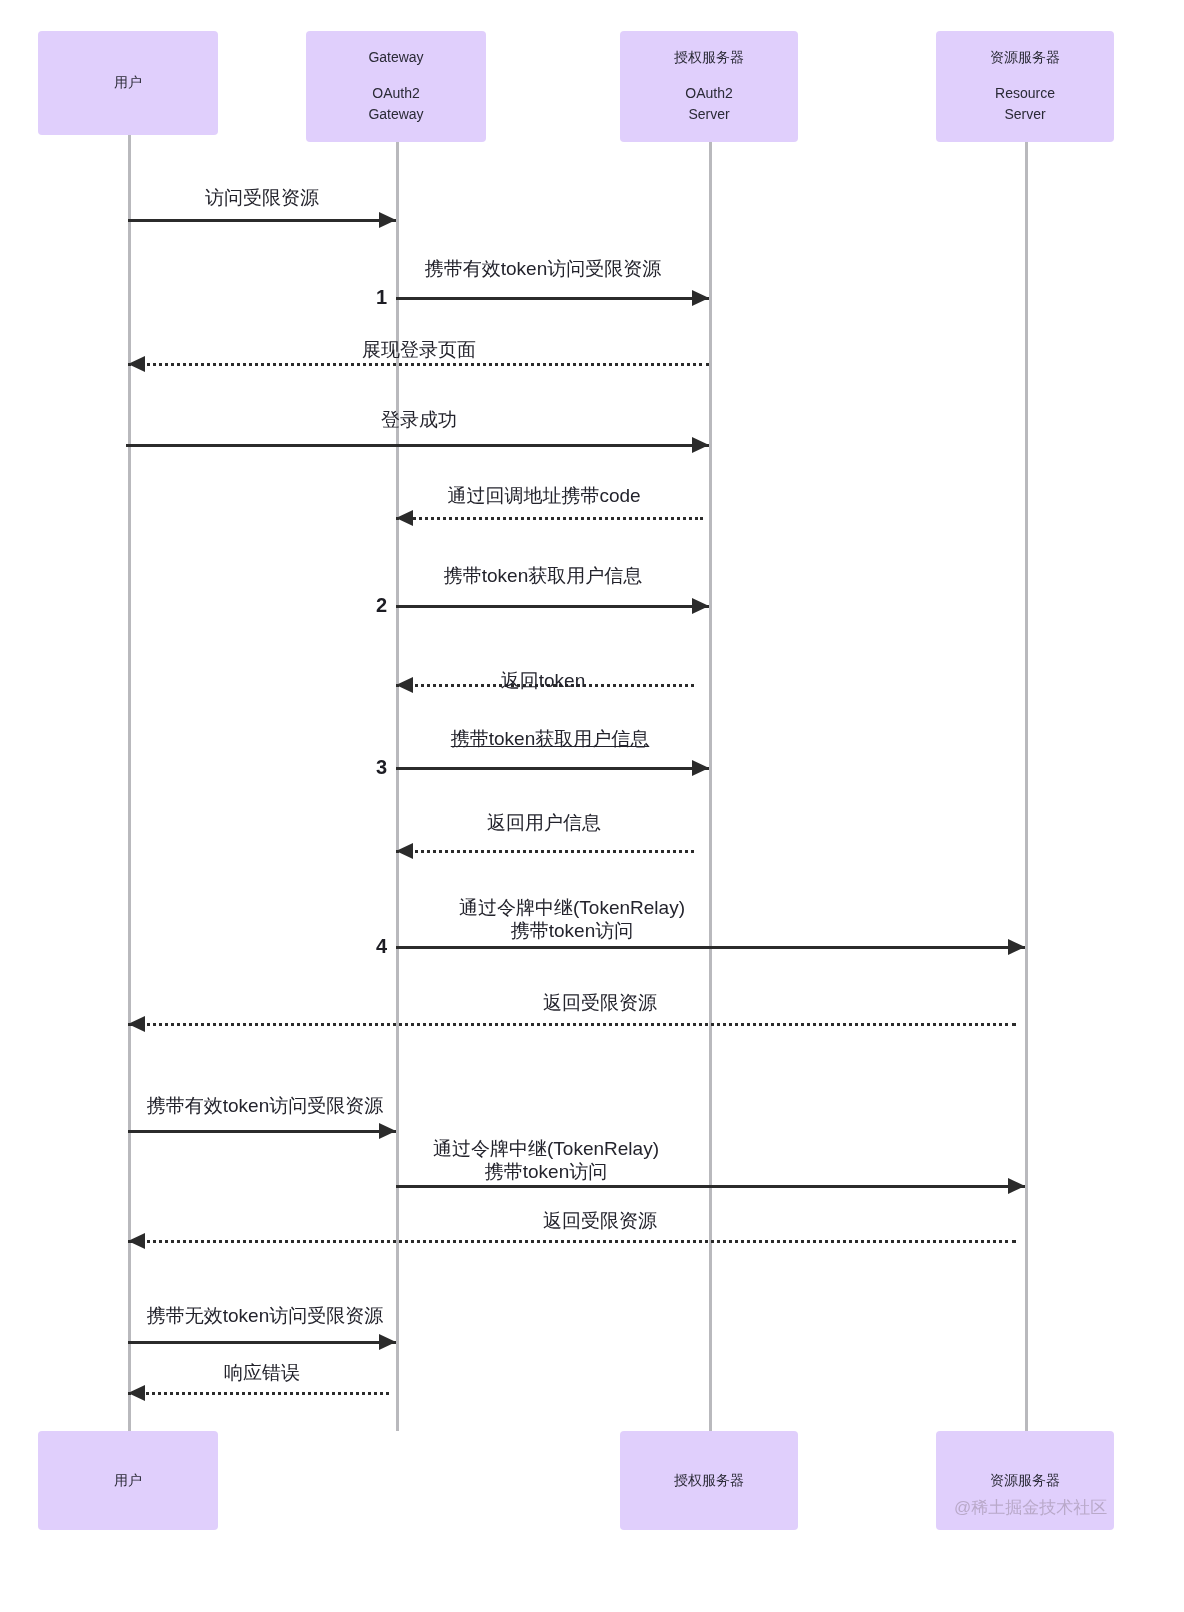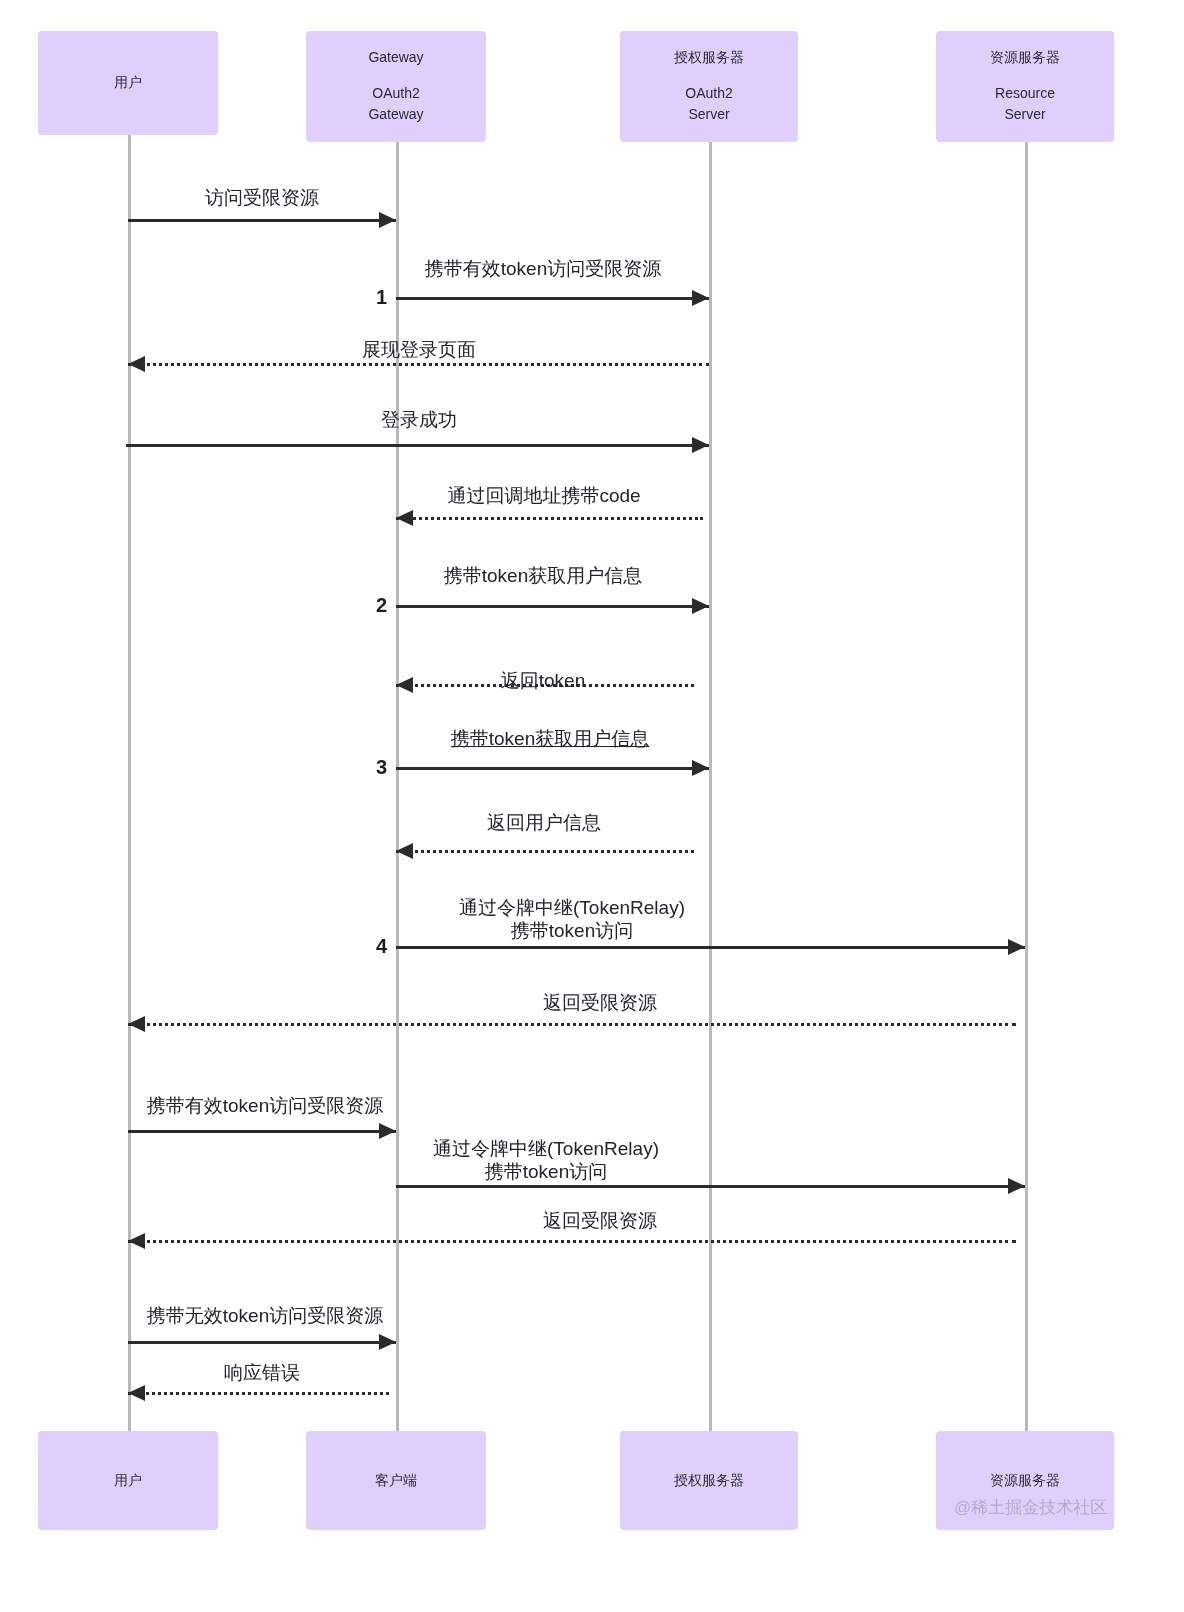--- a/index.html
+++ b/index.html
@@ -101,21 +101,20 @@
 </style>
 </head>
 <body>
 
 <div id="diagram">
     <div class="participant" style="left: 38px; top: 31px; width: 180px; height: 104px;"><span class="pline">用户</span></div>
     <div class="participant" style="left: 306px; top: 31px; width: 180px; height: 111px;"><span class="pline gap">Gateway</span><span class="pline">OAuth2</span><span class="pline">Gateway</span></div>
     <div class="participant" style="left: 620px; top: 31px; width: 178px; height: 111px;"><span class="pline gap">授权服务器</span><span class="pline">OAuth2</span><span class="pline">Server</span></div>
     <div class="participant" style="left: 936px; top: 31px; width: 178px; height: 111px;"><span class="pline gap">资源服务器</span><span class="pline">Resource</span><span class="pline">Server</span></div>
     <div class="participant" style="left: 38px; top: 1431px; width: 180px; height: 99px;"><span class="pline">用户</span></div>
-    <div class="participant" style="left: 306px; top: 1431px; width: 180px; height: 99px;"><span class="pline">客户端</span></div>
     <div class="participant" style="left: 620px; top: 1431px; width: 178px; height: 99px;"><span class="pline">授权服务器</span></div>
     <div class="participant" style="left: 936px; top: 1431px; width: 178px; height: 99px;"><span class="pline">资源服务器</span></div>
     <div class="lifeline" style="left: 128px; top: 135px; height: 1296px;"></div>
     <div class="lifeline" style="left: 396px; top: 142px; height: 1289px;"></div>
     <div class="lifeline" style="left: 709px; top: 142px; height: 1289px;"></div>
     <div class="lifeline" style="left: 1025px; top: 142px; height: 1289px;"></div>
     <div class="msg right" style="left: 128px; top: 219px; width: 268px;">
       <div class="line" style="width: 268px;"></div>
       <div class="head" style="left: 251px;"></div>
     </div>

